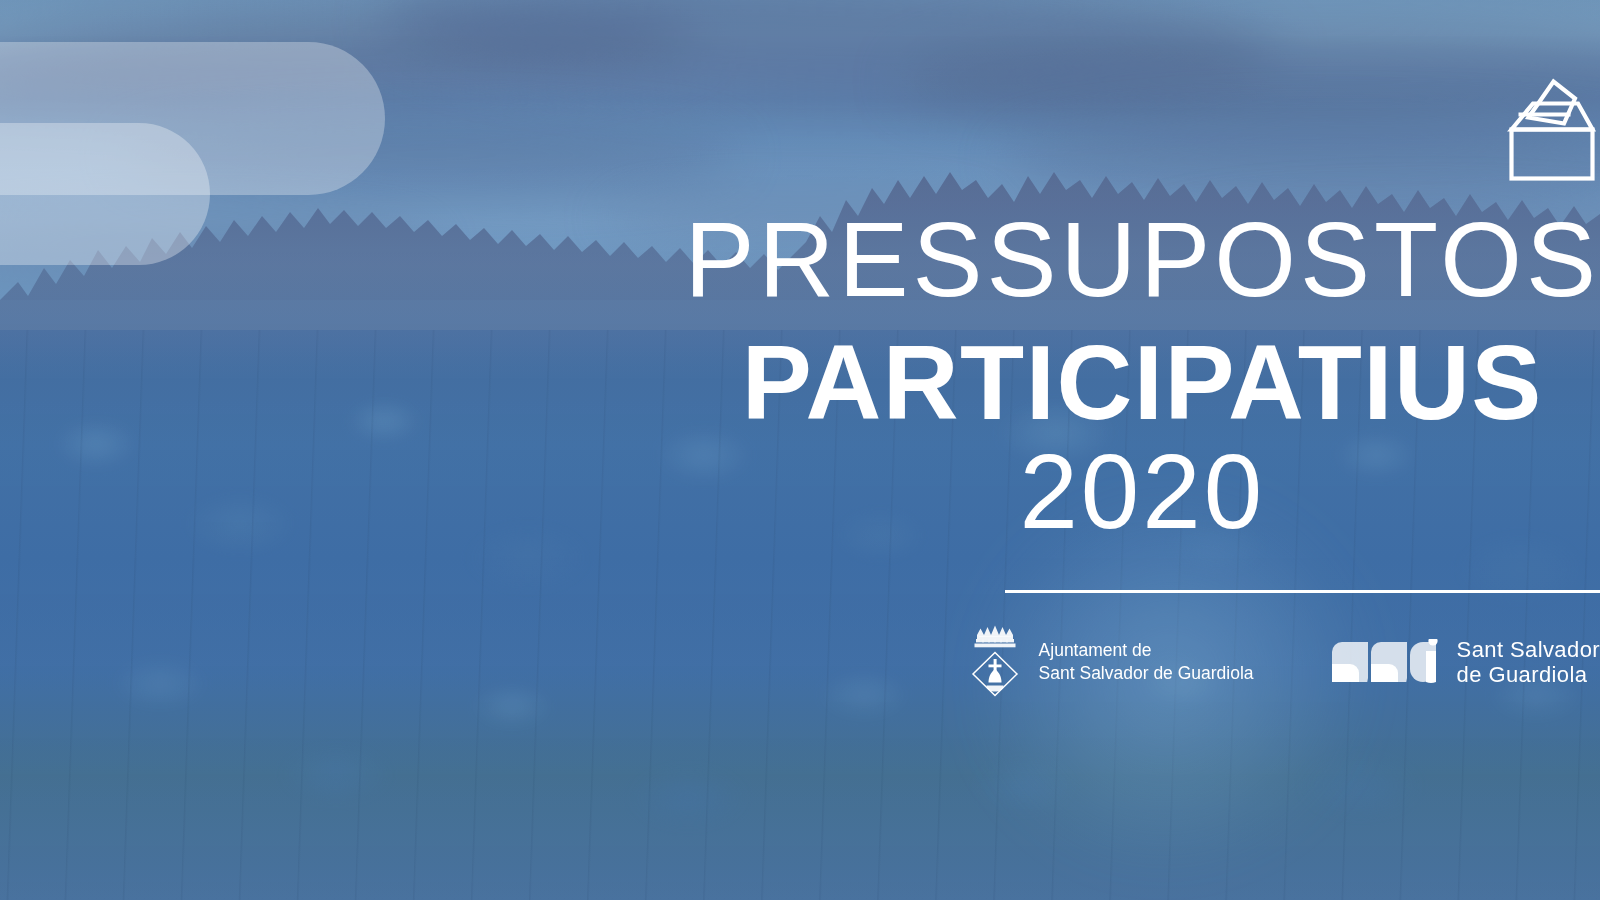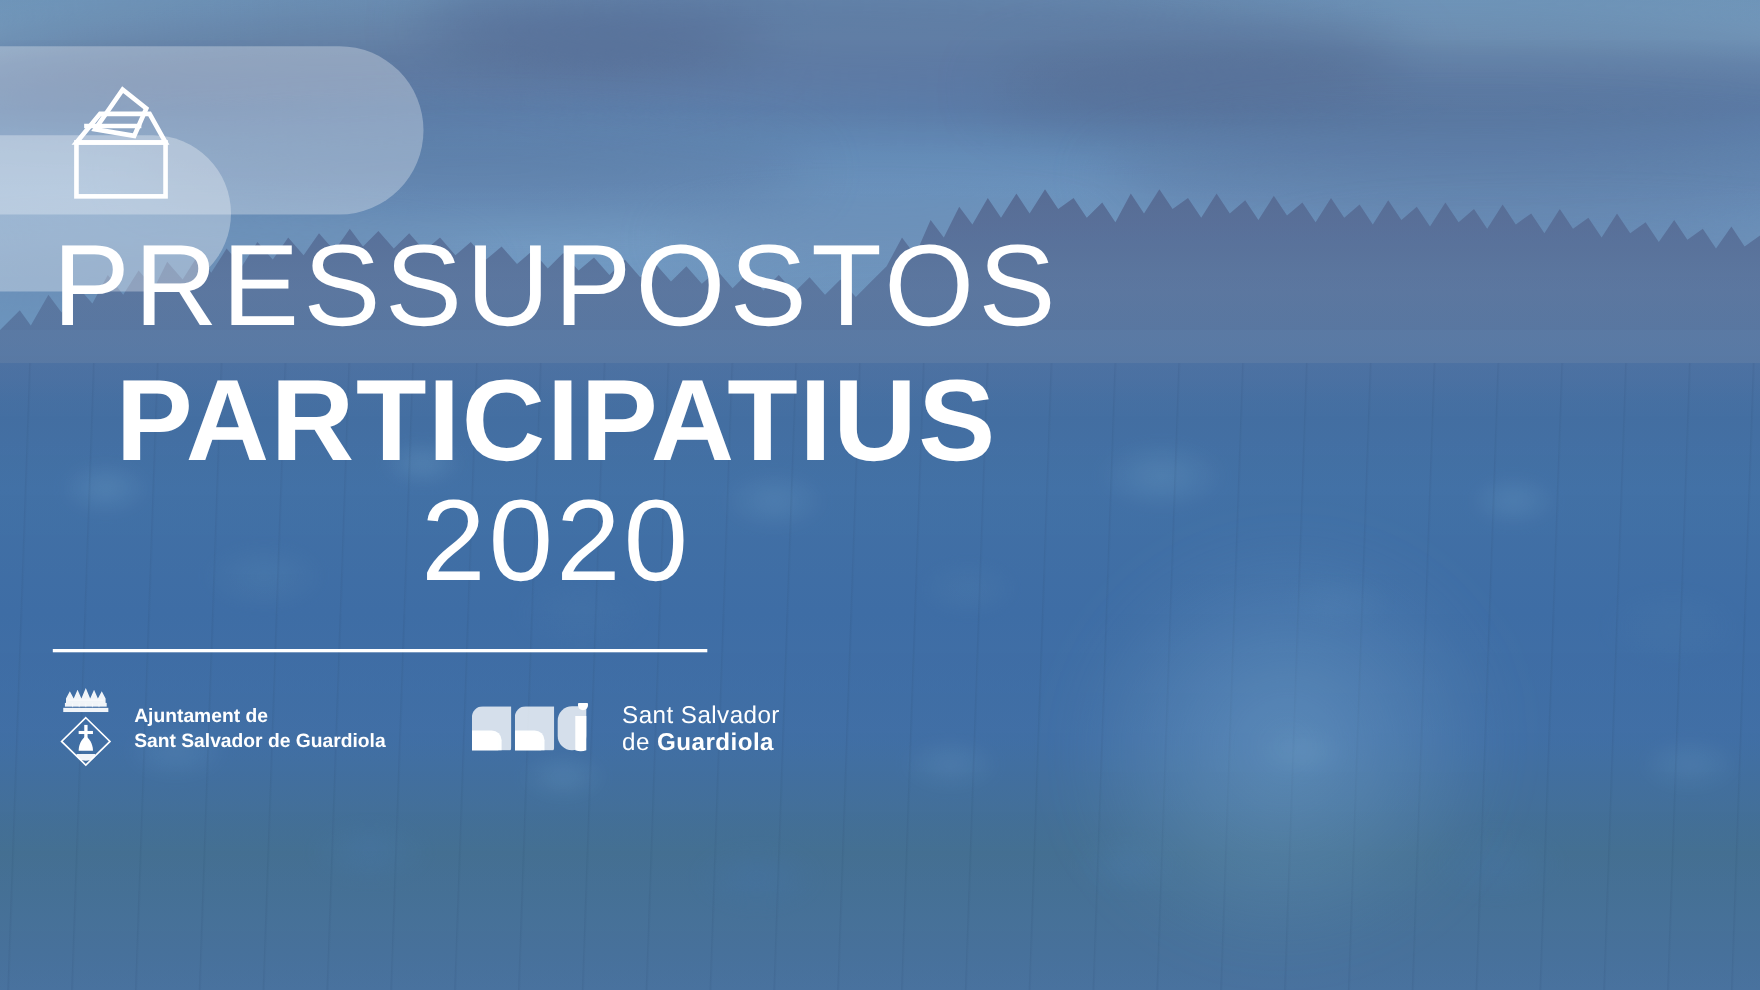--- a/index.html
+++ b/index.html
@@ -155,21 +155,21 @@
     border-radius: 0 71px 71px 0;
     background: rgba(255,255,255,.32);
   }
 
   
   .content {
     position: absolute;
     inset: 0;
     display: flex;
     flex-direction: column;
-    align-items: flex-start;
+    align-items: flex-end;
     padding-left: 48px;
   }
 
   .ballot-icon {
     margin-top: 62px;
     width: 110px;
     height: 125px;
   }
   .ballot-icon svg { display:block; width:100%; height:100%; }
 
@@ -219,41 +219,41 @@
   .ajuntament {
     display: flex;
     align-items: center;
     gap: 14px;
   }
   .crest { width: 60px; height: 78px; }
   .crest svg { display:block; width:100%; height:100%; }
   .ajuntament-text {
     color: #ffffff;
     font-size: 17.5px;
-    font-weight: 700;
+    font-weight: 400;
     line-height: 1.32;
     white-space: nowrap;
   }
 
   
   .ssg {
     display: flex;
     align-items: center;
-    gap: 19px;
+    gap: 7px;
   }
   .ssg-mark { width: 118px; height: 46px; }
   .ssg-mark svg { display:block; width:100%; height:100%; }
   .ssg-text {
     color: #ffffff;
     line-height: 1.14;
     white-space: nowrap;
   }
   .ssg-l1 { font-size: 22px; font-weight: 300; letter-spacing: .4px; }
   .ssg-l2 { font-size: 22px; font-weight: 300; letter-spacing: .4px; }
-  .ssg-l2 b { font-weight: 700; }
+  .ssg-l2 b { font-weight: 400; }
 </style>
 </head>
 <body>
 
 <div class="poster">
 
   <div class="bg">
     <div class="bg-sky"></div>
 
     <div class="cloud c1"></div>

